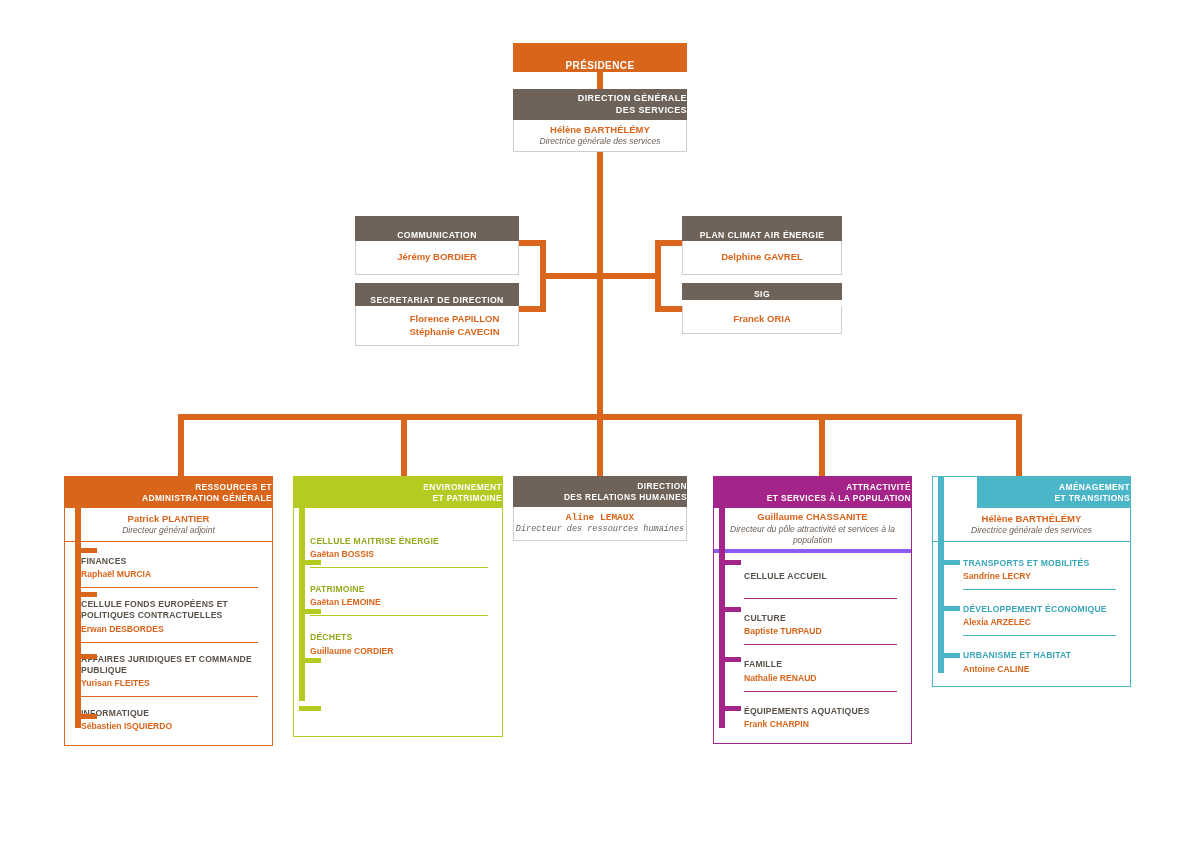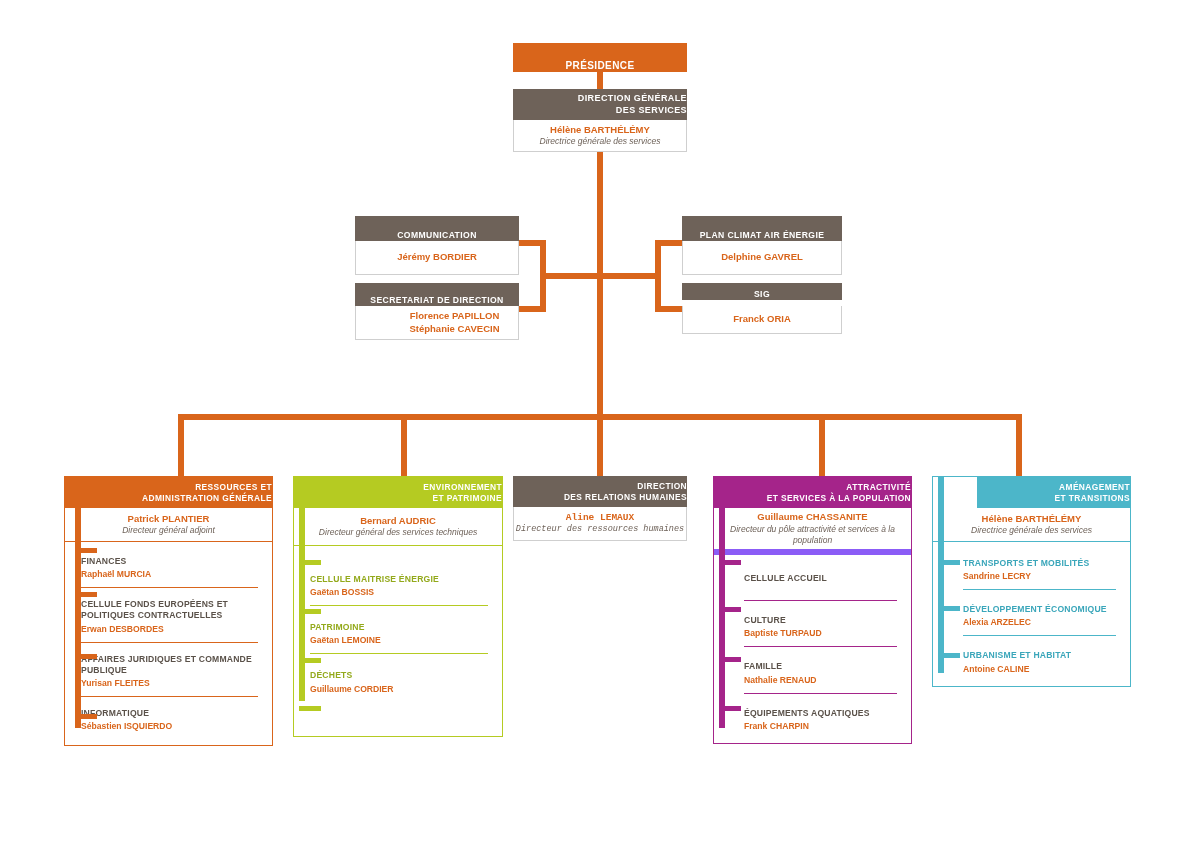--- a/index.html
+++ b/index.html
@@ -77,21 +77,21 @@
   <div class="abs hdr hdr-grey" style="left:355px;top:216px;width:164px;height:25px;font-size:8.6px;">
     <span>COMMUNICATION</span>
   </div>
   <div class="abs panel" style="left:355px;top:241px;width:164px;height:34px;">
     <span class="nm">Jérémy BORDIER</span>
   </div>
 
   <div class="abs hdr hdr-grey" style="left:355px;top:283px;width:164px;height:23px;font-size:8.6px;">
     <span>SECRETARIAT DE DIRECTION</span>
   </div>
-  <div class="abs panel" style="left:355px;top:306px;width:164px;height:34px;padding-left:35px;">
+  <div class="abs panel" style="left:355px;top:306px;width:164px;height:40px;padding-left:35px;">
     <span class="nm">Florence PAPILLON</span>
     <span class="nm">Stéphanie CAVECIN</span>
   </div>
 
   <div class="abs hdr hdr-grey" style="left:682px;top:216px;width:160px;height:25px;font-size:8.6px;">
     <span>PLAN CLIMAT AIR ÉNERGIE</span>
   </div>
   <div class="abs panel" style="left:682px;top:241px;width:160px;height:34px;">
     <span class="nm">Delphine GAVREL</span>
   </div>
@@ -139,24 +139,20 @@
   <div class="line abs" style="left:75px;top:548px;width:22px;height:5px;"></div>
   <div class="line abs" style="left:75px;top:592px;width:22px;height:5px;"></div>
   <div class="line abs" style="left:75px;top:654px;width:22px;height:5px;"></div>
   <div class="line abs" style="left:75px;top:714px;width:22px;height:5px;"></div>
 
   <div class="abs" style="left:293px;top:476px;width:210px;height:261px;border:1px solid #b5cb22;background:#fff;">
     <div class="hdr hdr-green" style="height:31px;font-size:8.4px;flex-direction:column;">
       <span>ENVIRONNEMENT</span>
       <span>ET PATRIMOINE</span>
     </div>
-    <div class="panel" style="height:37px;border:none;border-bottom:1px solid #b5cb22;">
-      <span class="nm p-name-green">Bernard AUDRIC</span>
-      <span class="ttl">Directeur général des services techniques</span>
-    </div>
     <div class="card-body" style="padding-top:12px;">
       <div class="svc" style="padding-top:16px;">
         <div class="svcname title-green">CELLULE MAITRISE ÉNERGIE</div>
         <div class="svcperson p-name-green">Gaëtan BOSSIS</div>
         <div class="sep" style="background:#b5cb22;"></div>
       </div>
       <div class="svc" style="padding-top:16px;">
         <div class="svcname title-green">PATRIMOINE</div>
         <div class="svcperson p-name-green">Gaëtan LEMOINE</div>
         <div class="sep" style="background:#b5cb22;"></div>
@@ -182,21 +178,21 @@
       <span class="nm">Aline LEMAUX</span>
       <span class="ttl">Directeur des ressources humaines</span>
     </div>
   </div>
 
   <div class="abs" style="left:713px;top:476px;width:199px;height:268px;border:1px solid #a5248a;background:#fff;">
     <div class="hdr hdr-purple" style="height:31px;font-size:8.4px;flex-direction:column;">
       <span>ATTRACTIVITÉ</span>
       <span>ET SERVICES À LA POPULATION</span>
     </div>
-    <div class="panel" style="height:41px;border:none;border-bottom:6px solid #8b5cf6;">
+    <div class="panel" style="height:41px;border:none;border-bottom:4px solid #8b5cf6;">
       <span class="nm">Guillaume CHASSANITE</span>
       <span class="ttl">Directeur du pôle attractivité et services à la population</span>
     </div>
     <div class="card-body" style="padding-top:14px;">
       <div class="svc" style="padding-left:30px;">
         <div class="svcname title-grey">CELLULE ACCUEIL</div>
         <div class="sep" style="background:#a5248a;margin-top:16px;"></div>
       </div>
       <div class="svc" style="padding-left:30px;padding-top:14px;">
         <div class="svcname title-grey">CULTURE</div>

